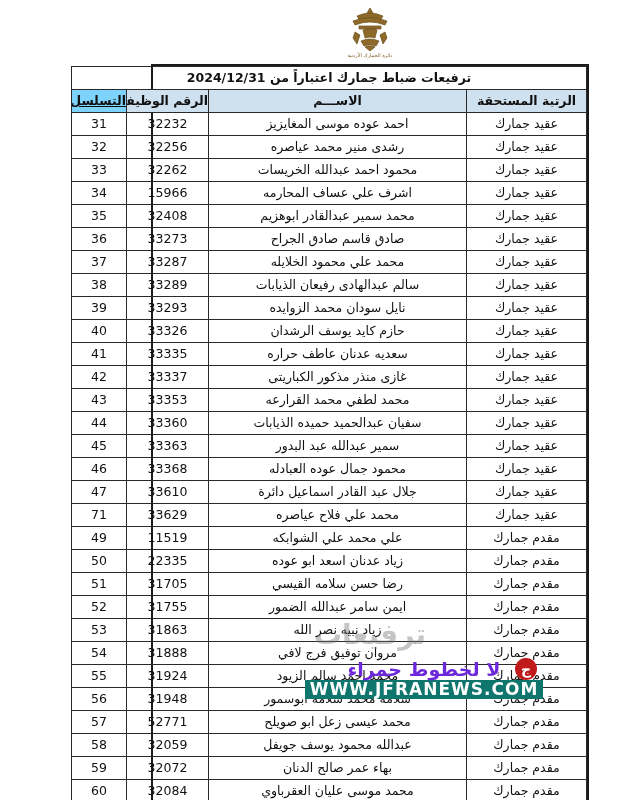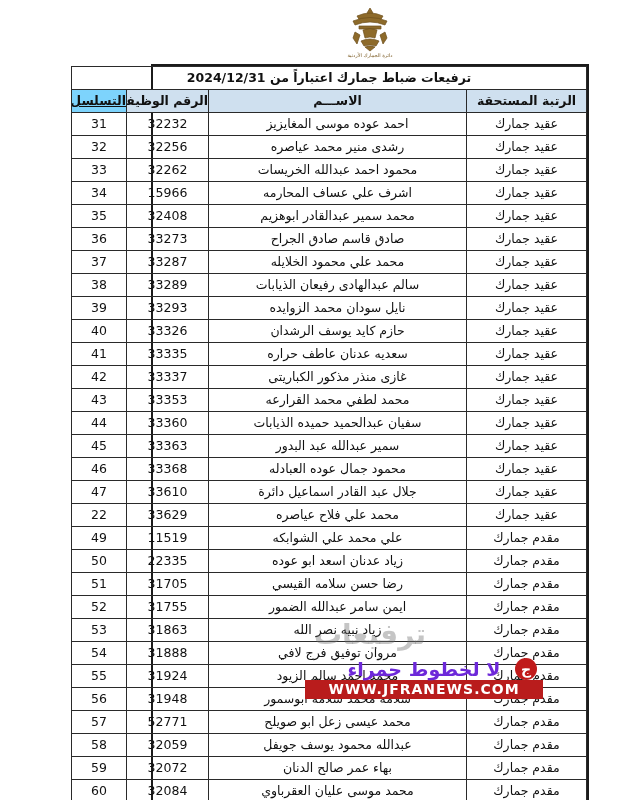--- a/index.html
+++ b/index.html
@@ -121,23 +121,23 @@
   }
   .wm-logo .line1 {
     color: #6d28d9;
     font-size: 19px;
     font-weight: bold;
     text-align: center;
     line-height: 22px;
     letter-spacing: 1px;
   }
   .wm-logo .line2 {
-    background: #b91c1c;
+    background: #0f766e;
     color: #fff;
-    font-size: 14px;
+    font-size: 17px;
     font-weight: bold;
     text-align: center;
     letter-spacing: 1px;
     line-height: 19px;
     font-family: "DejaVu Sans", "Liberation Sans", sans-serif;
     direction: ltr;
   }
   .wm-logo .badge {
     position: absolute;
     right: 6px;
@@ -297,21 +297,21 @@
         <tr>
             <td class="rank-cell">عقيد جمارك</td>
             <td class="name-cell">جلال عبد القادر اسماعيل دائرة</td>
             <td class="empno-cell">33610</td>
             <td class="seq-cell">47</td>
           </tr>
         <tr>
             <td class="rank-cell">عقيد جمارك</td>
             <td class="name-cell">محمد علي فلاح عياصره</td>
             <td class="empno-cell">33629</td>
-            <td class="seq-cell">22</td>
+            <td class="seq-cell">71</td>
           </tr>
         <tr>
             <td class="rank-cell">مقدم جمارك</td>
             <td class="name-cell">علي محمد علي الشوابكه</td>
             <td class="empno-cell">11519</td>
             <td class="seq-cell">49</td>
           </tr>
         <tr>
             <td class="rank-cell">مقدم جمارك</td>
             <td class="name-cell">زياد عدنان اسعد ابو عوده</td>

